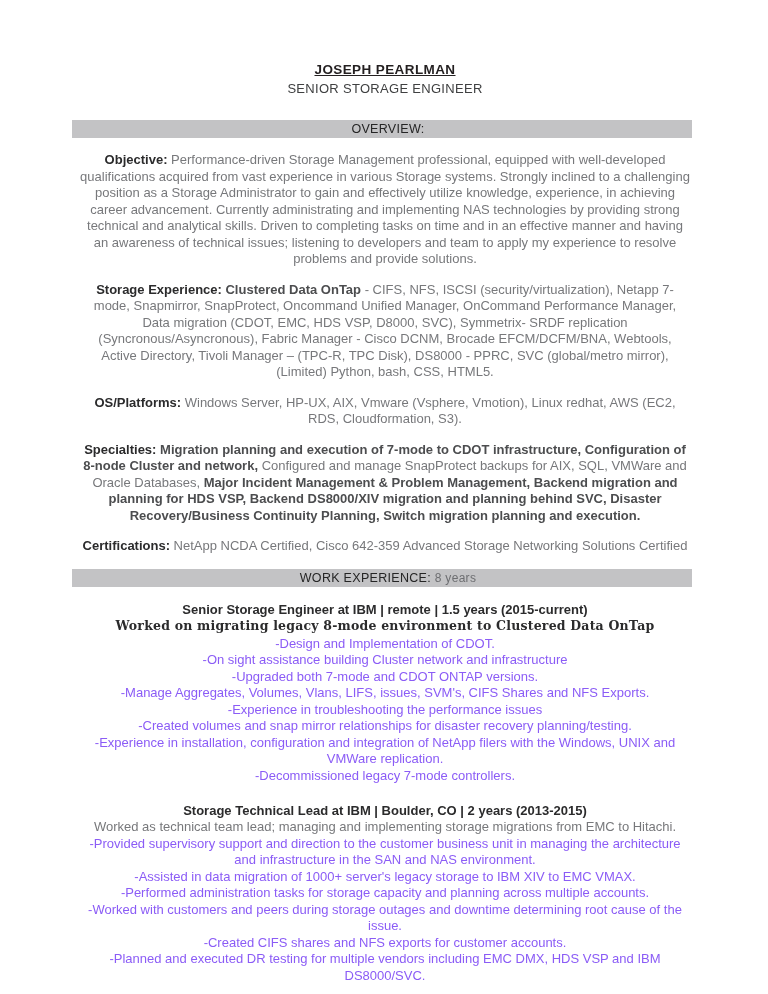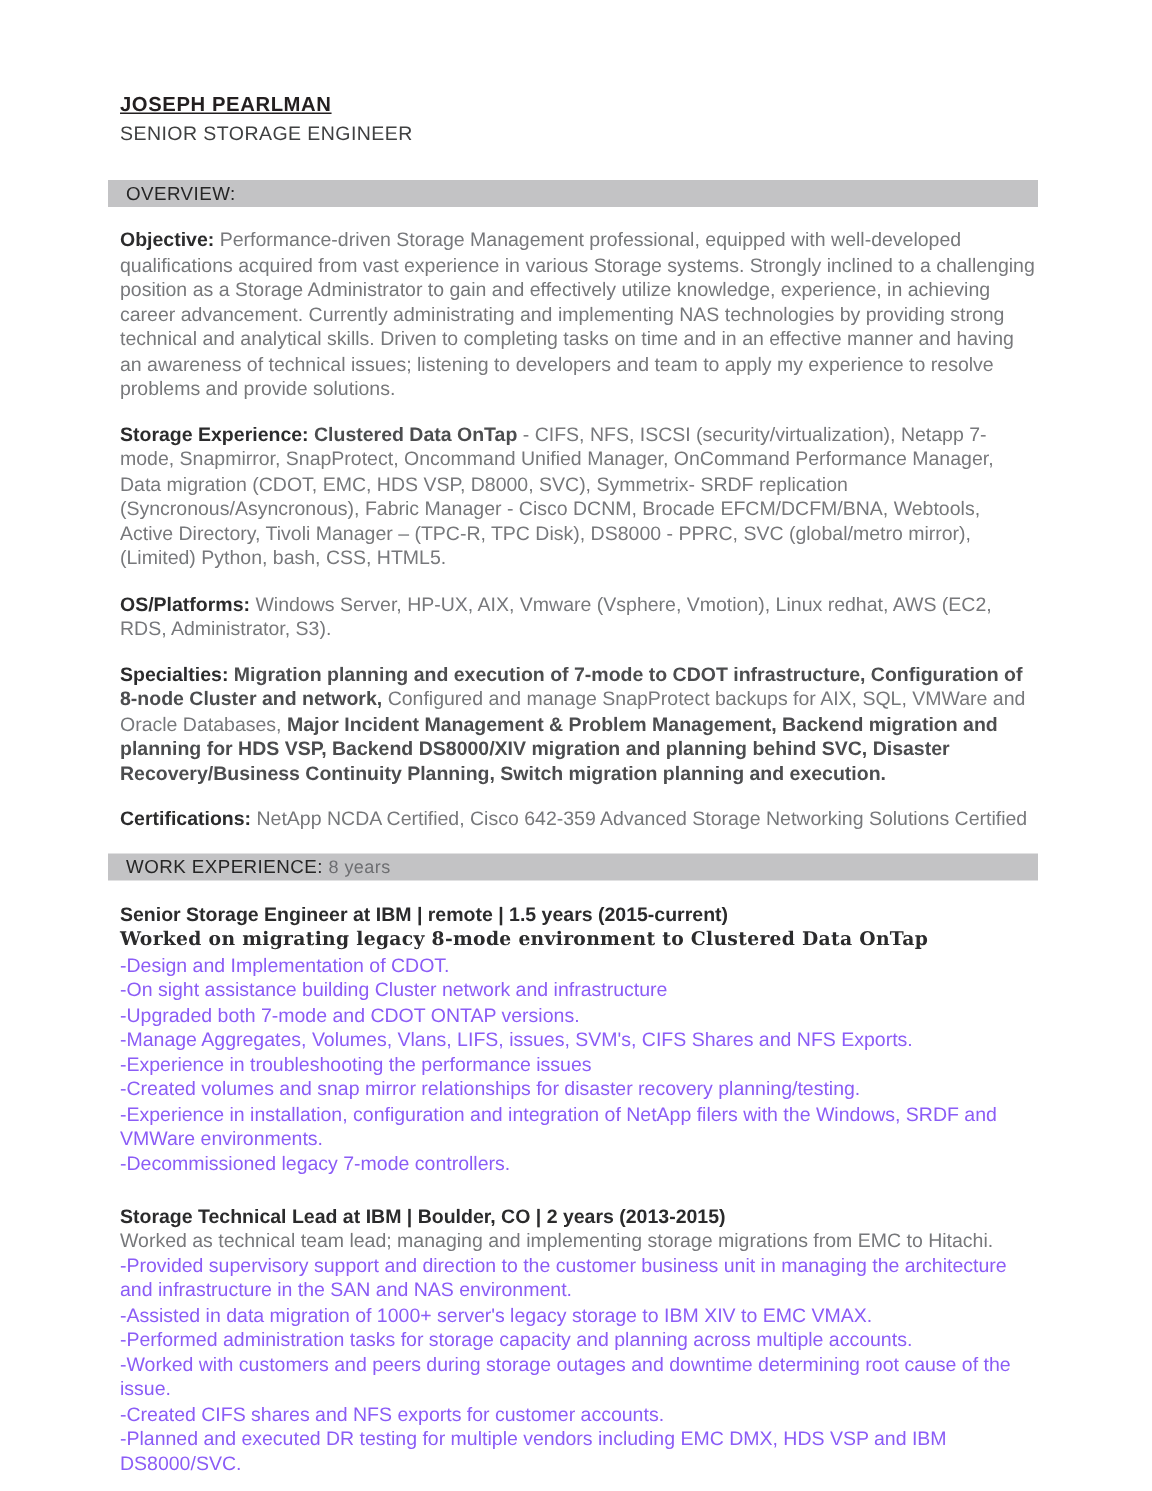--- a/index.html
+++ b/index.html
@@ -5,20 +5,21 @@
   html,body{margin:0;padding:0;background:#ffffff;}
   body{
     width:768px;height:994px;
     font-family:"Liberation Sans","DejaVu Sans",sans-serif;
     color:#6d6e71;
     -webkit-font-smoothing:antialiased;
   }
   .page{
     width:748px;height:994px;background:#ffffff;overflow:hidden;box-sizing:border-box;
     padding-top:62px;
+    text-align:center;
   }
   .content{
     width:620px;margin-left:72px;
   }
   .inset{padding-left:8px;padding-right:2px;}
   .candidate-name{
     font-size:13.5px;font-weight:bold;color:#231f20;letter-spacing:.4px;
     text-decoration:underline;margin:0 0 4px 0;
   }
   .candidate-title{
@@ -67,41 +68,41 @@
       <div class="candidate-title">SENIOR STORAGE ENGINEER</div>
     </div>
 
     <div class="section-bar">
       <span>OVERVIEW:</span>
     </div>
 
     <div class="inset overview-block">
         <p class="para"><span class="t-label">Objective: </span><span class="t-gray">Performance-driven Storage Management professional, equipped with well-developed qualifications acquired from vast experience in various Storage systems. Strongly inclined to a challenging position as a Storage Administrator to gain and effectively utilize knowledge, experience, in achieving career advancement. Currently administrating and implementing NAS technologies by providing strong technical and analytical skills. Driven to completing tasks on time and in an effective manner and having an awareness of technical issues; listening to developers and team to apply my experience to resolve problems and provide solutions.</span></p>
         <p class="para"><span class="t-label">Storage Experience:  </span><span class="t-dark">Clustered Data OnTap</span><span class="t-gray"> - CIFS, NFS, ISCSI (security/virtualization), Netapp 7-mode, Snapmirror, SnapProtect, Oncommand Unified Manager, OnCommand Performance Manager, Data migration (CDOT, EMC, HDS VSP, D8000, SVC), Symmetrix- SRDF replication (Syncronous/Asyncronous), Fabric Manager - Cisco DCNM, Brocade EFCM/DCFM/BNA, Webtools, Active Directory, Tivoli Manager – (TPC-R, TPC Disk), DS8000 - PPRC,  SVC (global/metro mirror), (Limited) Python, bash, CSS, HTML5.</span></p>
-        <p class="para"><span class="t-label">OS/Platforms:  </span><span class="t-gray">Windows Server, HP-UX, AIX, Vmware (Vsphere, Vmotion), Linux redhat, AWS (EC2, RDS, Administrator, S3).</span></p>
+        <p class="para"><span class="t-label">OS/Platforms:  </span><span class="t-gray">Windows Server, HP-UX, AIX, Vmware (Vsphere, Vmotion), Linux redhat, AWS (EC2, RDS, Cloudformation, S3).</span></p>
         <p class="para"><span class="t-label">Specialties: </span><span class="t-dark">Migration planning and execution of 7-mode to CDOT infrastructure, Configuration of 8-node Cluster and network, </span><span class="t-gray">Configured and manage SnapProtect backups for AIX, SQL, VMWare and Oracle Databases, </span><span class="t-dark">Major Incident Management &amp; Problem Management, Backend migration and planning for HDS VSP, Backend DS8000/XIV migration and planning behind SVC, Disaster Recovery/Business Continuity Planning, Switch migration planning and execution.</span></p>
         <p class="para"><span class="t-label">Certifications: </span><span class="t-gray">NetApp NCDA Certified, Cisco 642-359 Advanced Storage Networking Solutions Certified</span></p>
       </div>
 
     <div class="section-bar">
       <span>WORK EXPERIENCE:</span>
       <span class="bar-sub">8 years</span>
     </div>
 
     <div class="inset">
         <div class="job">
           <div class="job-heading">Senior Storage Engineer at IBM | remote | 1.5 years (2015-current)</div>
           <div class="job-subheading">Worked on migrating legacy 8-mode environment to Clustered Data OnTap</div>
           <div class="bullet">-Design and Implementation of CDOT.</div>
           <div class="bullet">-On sight assistance building Cluster network and infrastructure</div>
           <div class="bullet">-Upgraded both 7-mode and CDOT ONTAP versions.</div>
           <div class="bullet">-Manage Aggregates, Volumes, Vlans, LIFS, issues, SVM's, CIFS Shares and NFS Exports.</div>
           <div class="bullet">-Experience in troubleshooting the performance issues</div>
           <div class="bullet">-Created volumes and snap mirror relationships for disaster recovery planning/testing.</div>
-          <div class="bullet">-Experience in installation, configuration and integration of NetApp filers with the Windows, SRDF and VMWare environments.</div>
+          <div class="bullet">-Experience in installation, configuration and integration of NetApp filers with the Windows, UNIX and VMWare replication.</div>
           <div class="bullet">-Decommissioned legacy 7-mode controllers.</div>
         </div>
         <div class="job">
           <div class="job-heading">Storage Technical Lead at IBM | Boulder, CO | 2 years (2013-2015)</div>
           <div class="job-intro">Worked as technical team lead; managing and implementing storage migrations from EMC to Hitachi.</div>
           <div class="bullet">-Provided supervisory support and direction to the customer business unit in managing the architecture and infrastructure in the SAN and NAS environment.</div>
           <div class="bullet">-Assisted in data migration of 1000+ server's legacy storage to IBM XIV to EMC VMAX.</div>
           <div class="bullet">-Performed administration tasks for storage capacity and planning across multiple accounts.</div>
           <div class="bullet">-Worked with customers and peers during storage outages and downtime determining root cause of the issue.</div>
           <div class="bullet">-Created CIFS shares and NFS exports for customer accounts.</div>

